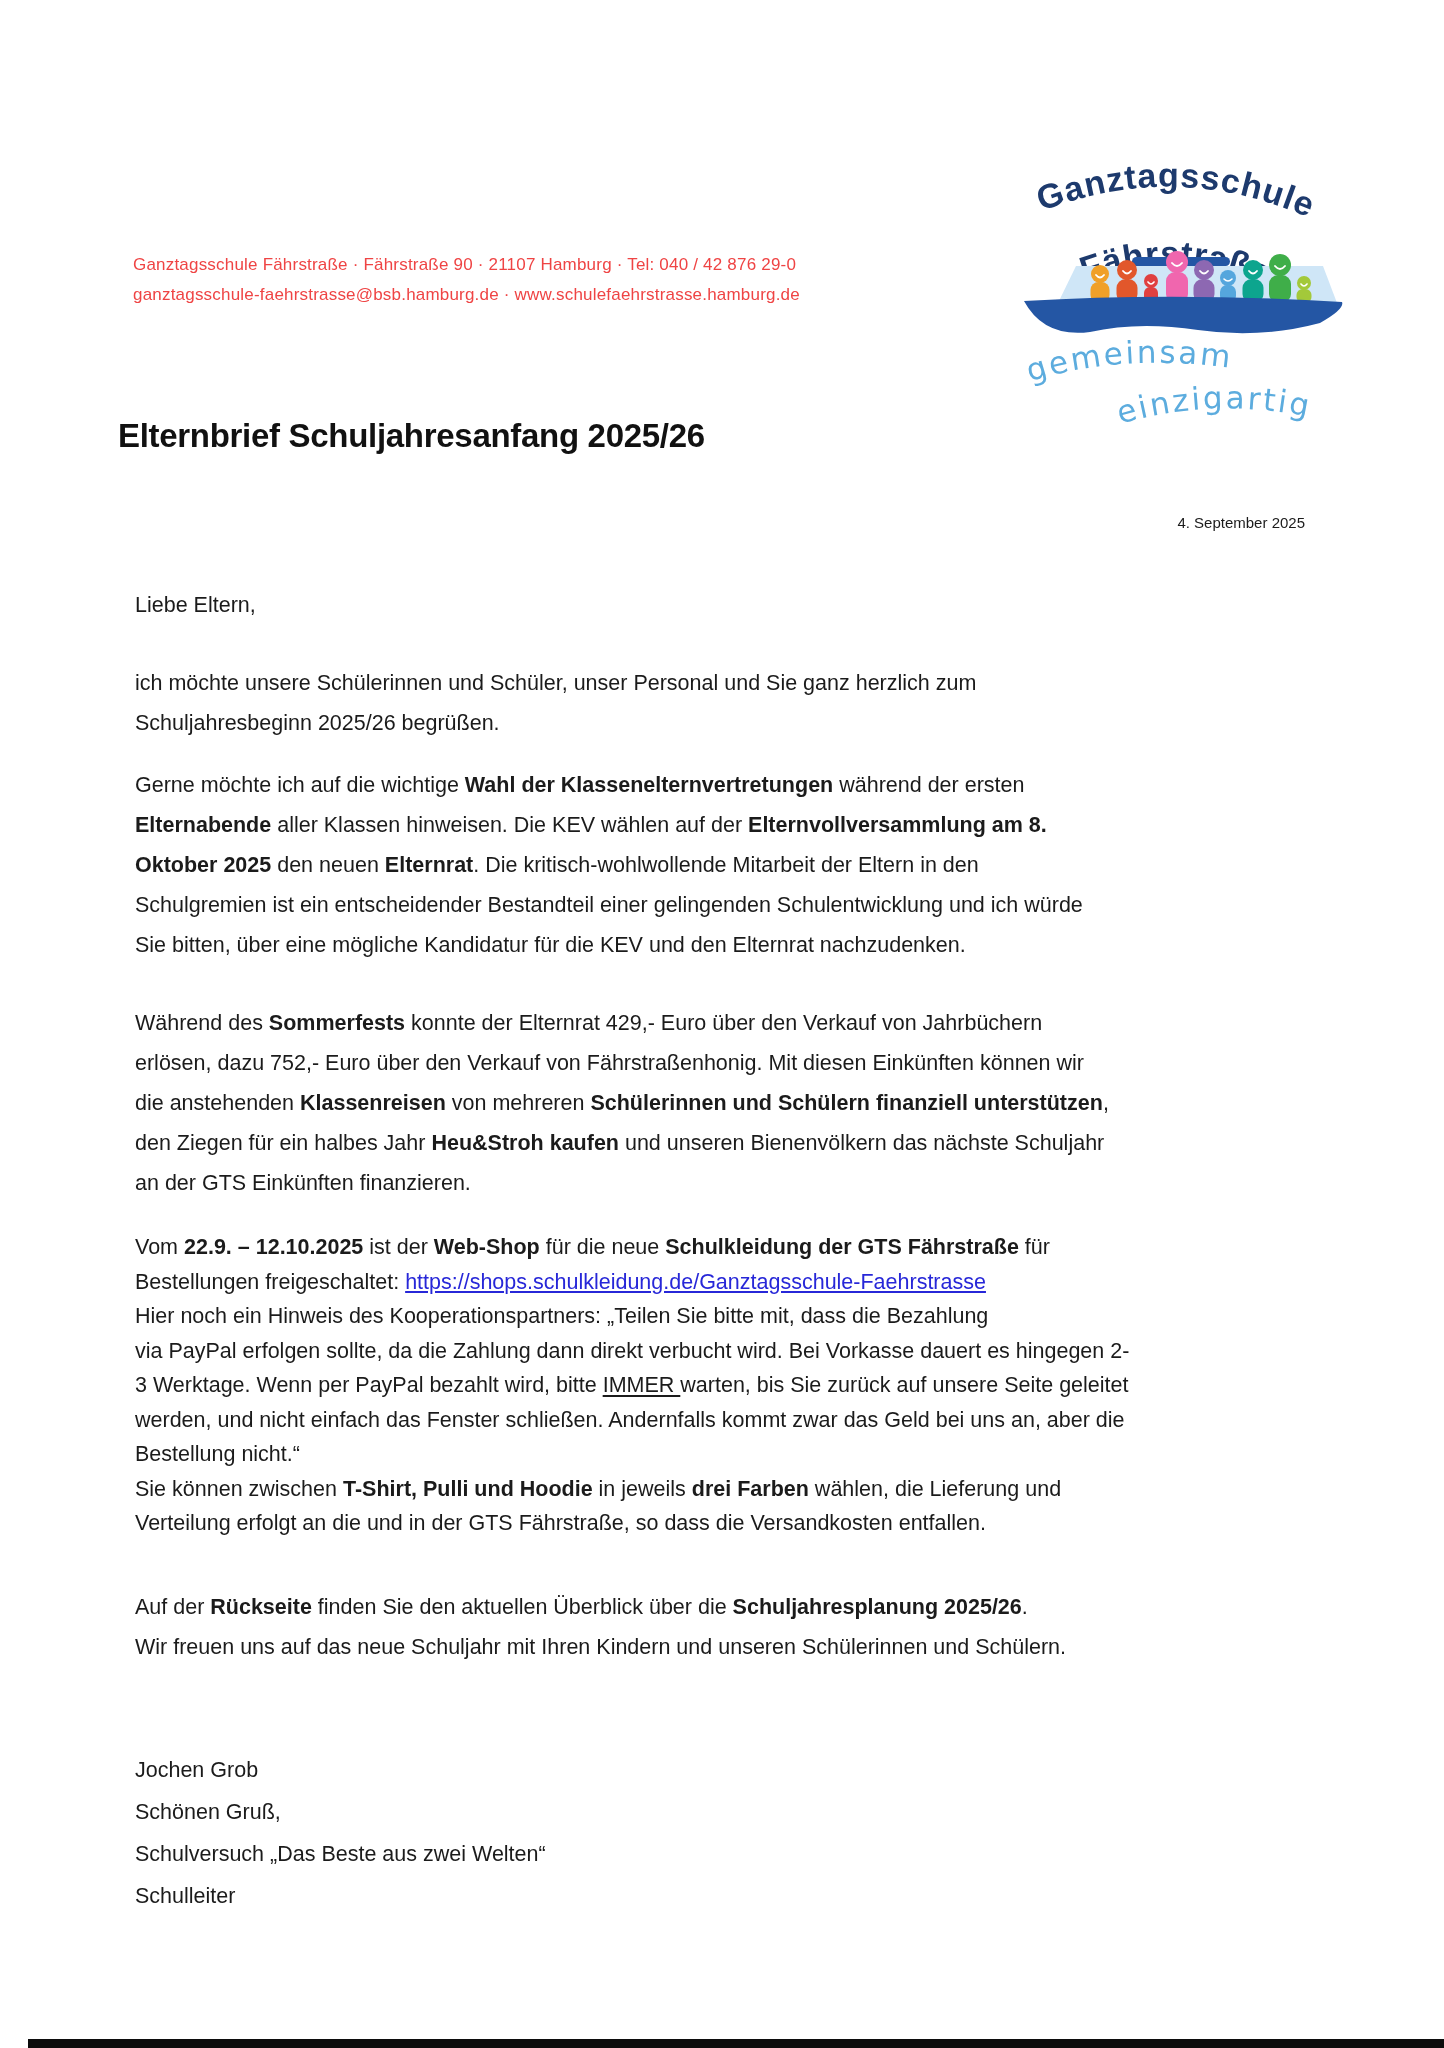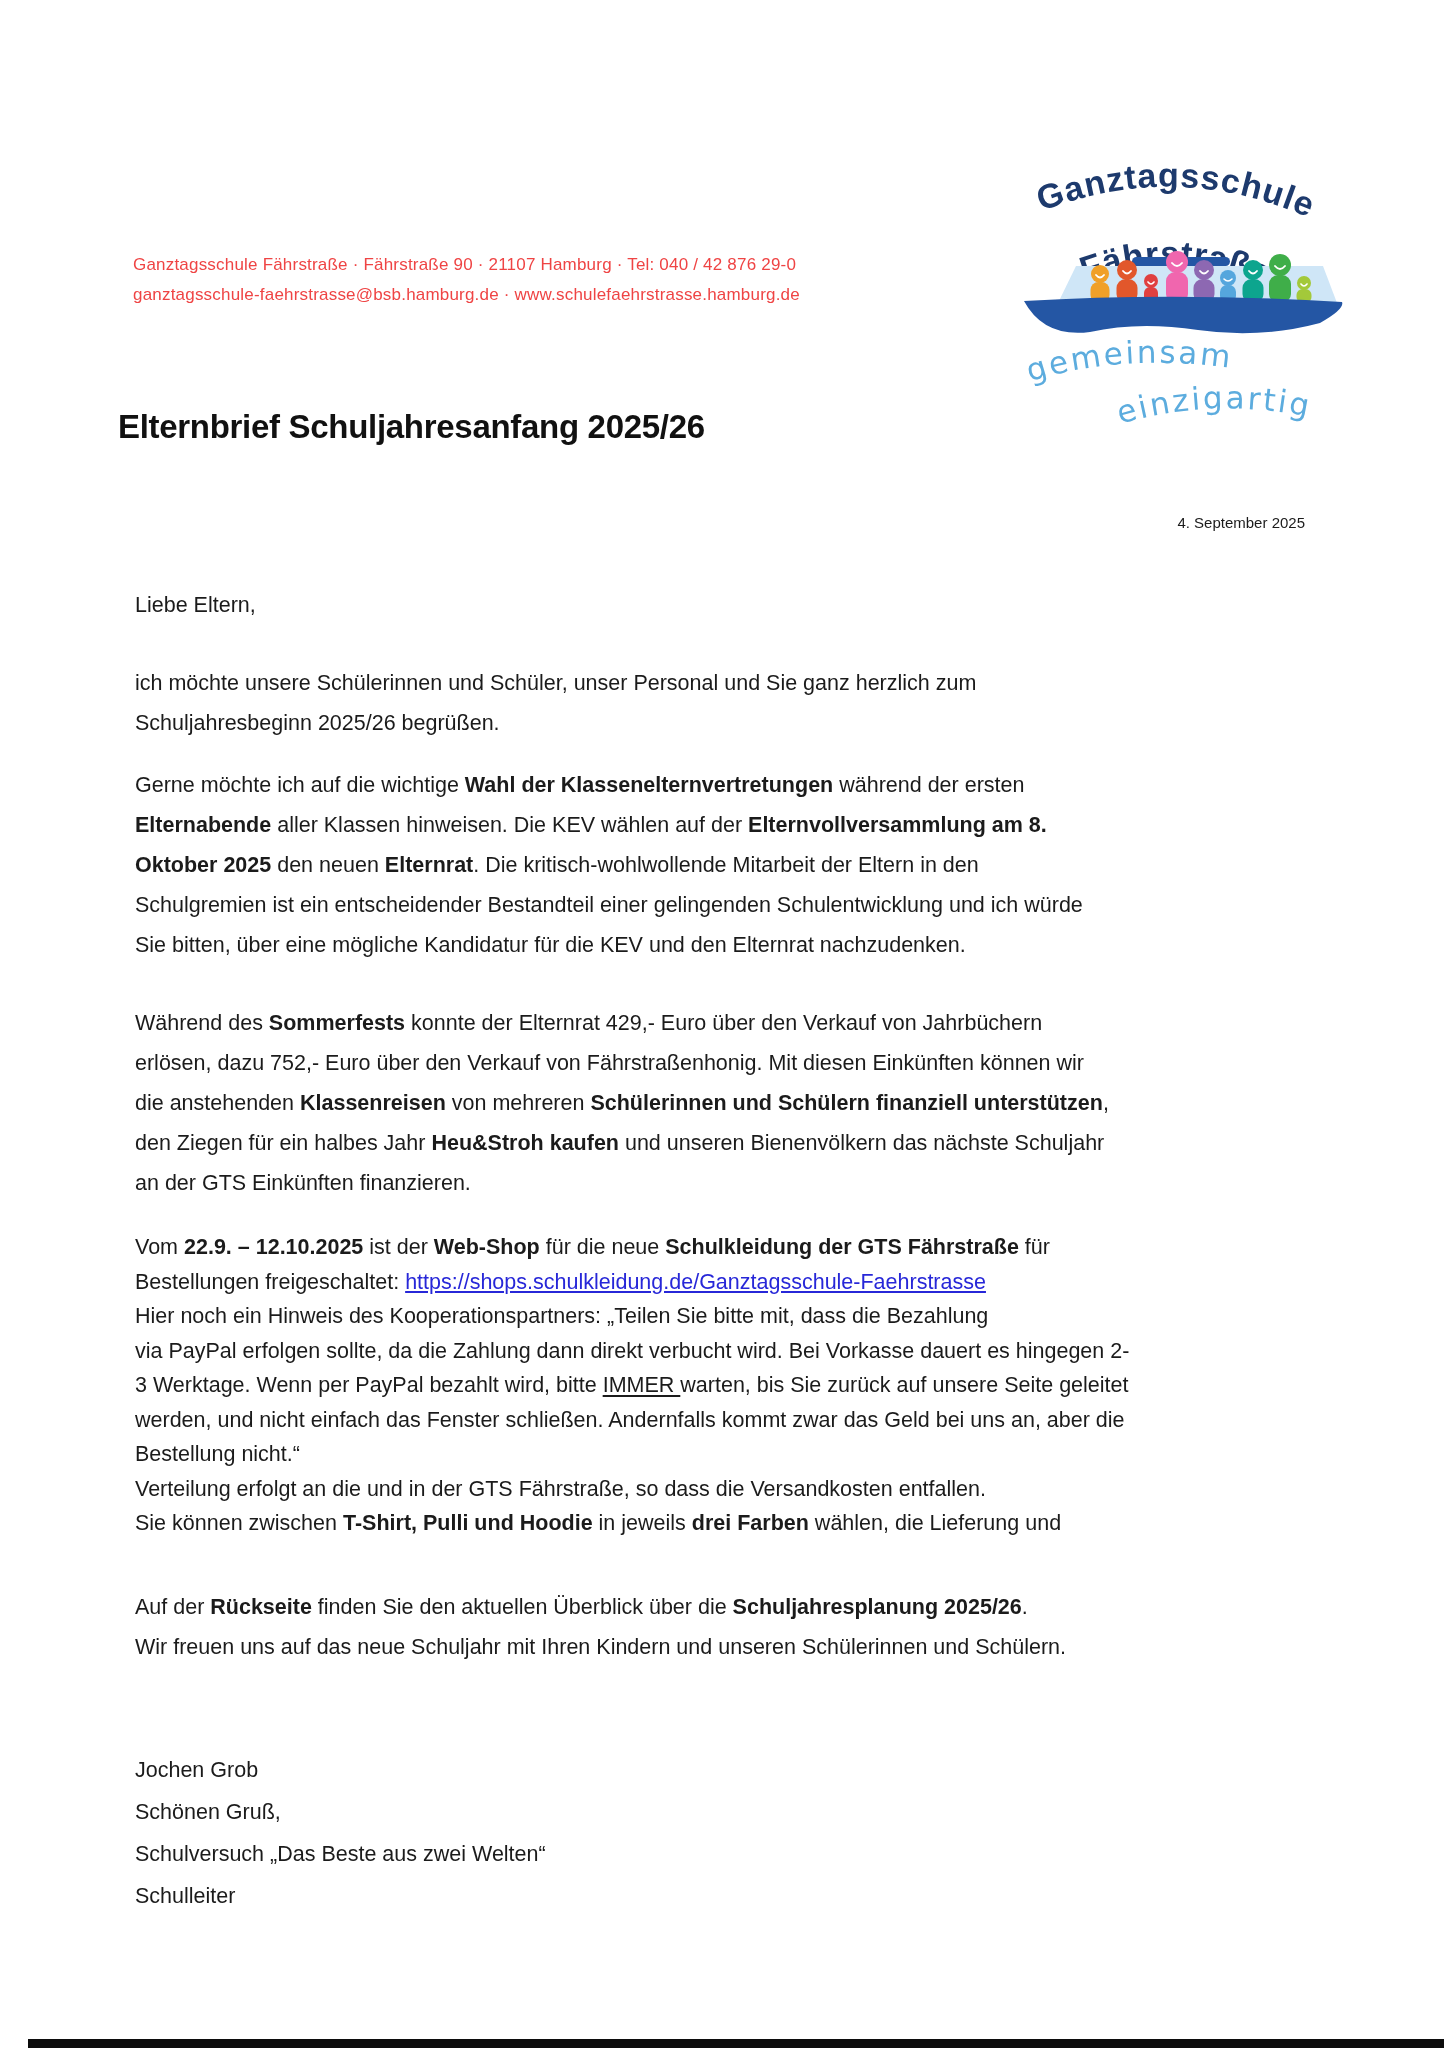--- a/index.html
+++ b/index.html
@@ -22,21 +22,21 @@
   }
 
   
   .logo { position:absolute; left:1004px; top:140px; width:345px; height:300px; }
   .logo svg { display:block; width:100%; height:100%; }
   .logo-name { font-family:"Liberation Sans", sans-serif; font-weight:bold; fill:#1d3a6d; letter-spacing:1px; }
   .logo-slogan { font-family:"DejaVu Sans", sans-serif; fill:#5cacde; letter-spacing:2.5px; }
 
   
   .title {
-    position:absolute; left:118px; top:408px;
+    position:absolute; left:118px; top:417px;
     font-size:33px; font-weight:bold; color:#111;
     letter-spacing:-0.3px;
   }
   .date {
     position:absolute; left:135px; top:514px; width:1170px;
     text-align:right; font-size:15px; color:#1b1b1b;
   }
 
   
   .body-flow {
@@ -180,22 +180,22 @@
         <div class="ln"><span>an der GTS Einkünften finanzieren.</span></div>
       </div>
       <div class="para p-webshop">
         <div class="ln"><span>Vom </span><span class="b">22.9. – 12.10.2025</span><span> ist der </span><span class="b">Web-Shop</span><span> für die neue </span><span class="b">Schulkleidung der GTS Fährstraße</span><span> für</span></div>
         <div class="ln"><span>Bestellungen freigeschaltet: </span><a class="lnk" href="#">https://shops.schulkleidung.de/Ganztagsschule-Faehrstrasse</a></div>
         <div class="ln"><span>Hier noch ein Hinweis des Kooperationspartners: „Teilen Sie bitte mit, dass die Bezahlung</span></div>
         <div class="ln"><span>via PayPal erfolgen sollte, da die Zahlung dann direkt verbucht wird. Bei Vorkasse dauert es hingegen 2-</span></div>
         <div class="ln"><span>3 Werktage. Wenn per PayPal bezahlt wird, bitte </span><span class="u">IMMER </span><span>warten, bis Sie zurück auf unsere Seite geleitet</span></div>
         <div class="ln"><span>werden, und nicht einfach das Fenster schließen. Andernfalls kommt zwar das Geld bei uns an, aber die</span></div>
         <div class="ln"><span>Bestellung nicht.“</span></div>
+        <div class="ln"><span>Sie können zwischen </span><span class="b">T-Shirt, Pulli und Hoodie</span><span> in jeweils </span><span class="b">drei Farben</span><span> wählen, die Lieferung und</span></div>
         <div class="ln"><span>Verteilung erfolgt an die und in der GTS Fährstraße, so dass die Versandkosten entfallen.</span></div>
-        <div class="ln"><span>Sie können zwischen </span><span class="b">T-Shirt, Pulli und Hoodie</span><span> in jeweils </span><span class="b">drei Farben</span><span> wählen, die Lieferung und</span></div>
       </div>
       <div class="para p-rueckseite">
         <div class="ln"><span>Auf der </span><span class="b">Rückseite</span><span> finden Sie den aktuellen Überblick über die </span><span class="b">Schuljahresplanung 2025/26</span><span>.</span></div>
         <div class="ln"><span>Wir freuen uns auf das neue Schuljahr mit Ihren Kindern und unseren Schülerinnen und Schülern.</span></div>
       </div>
       <div class="para p-closing">
         <div class="ln"><span>Jochen Grob</span></div>
         <div class="ln"><span>Schönen Gruß,</span></div>
         <div class="ln"><span>Schulversuch „Das Beste aus zwei Welten“</span></div>
         <div class="ln"><span>Schulleiter</span></div>

